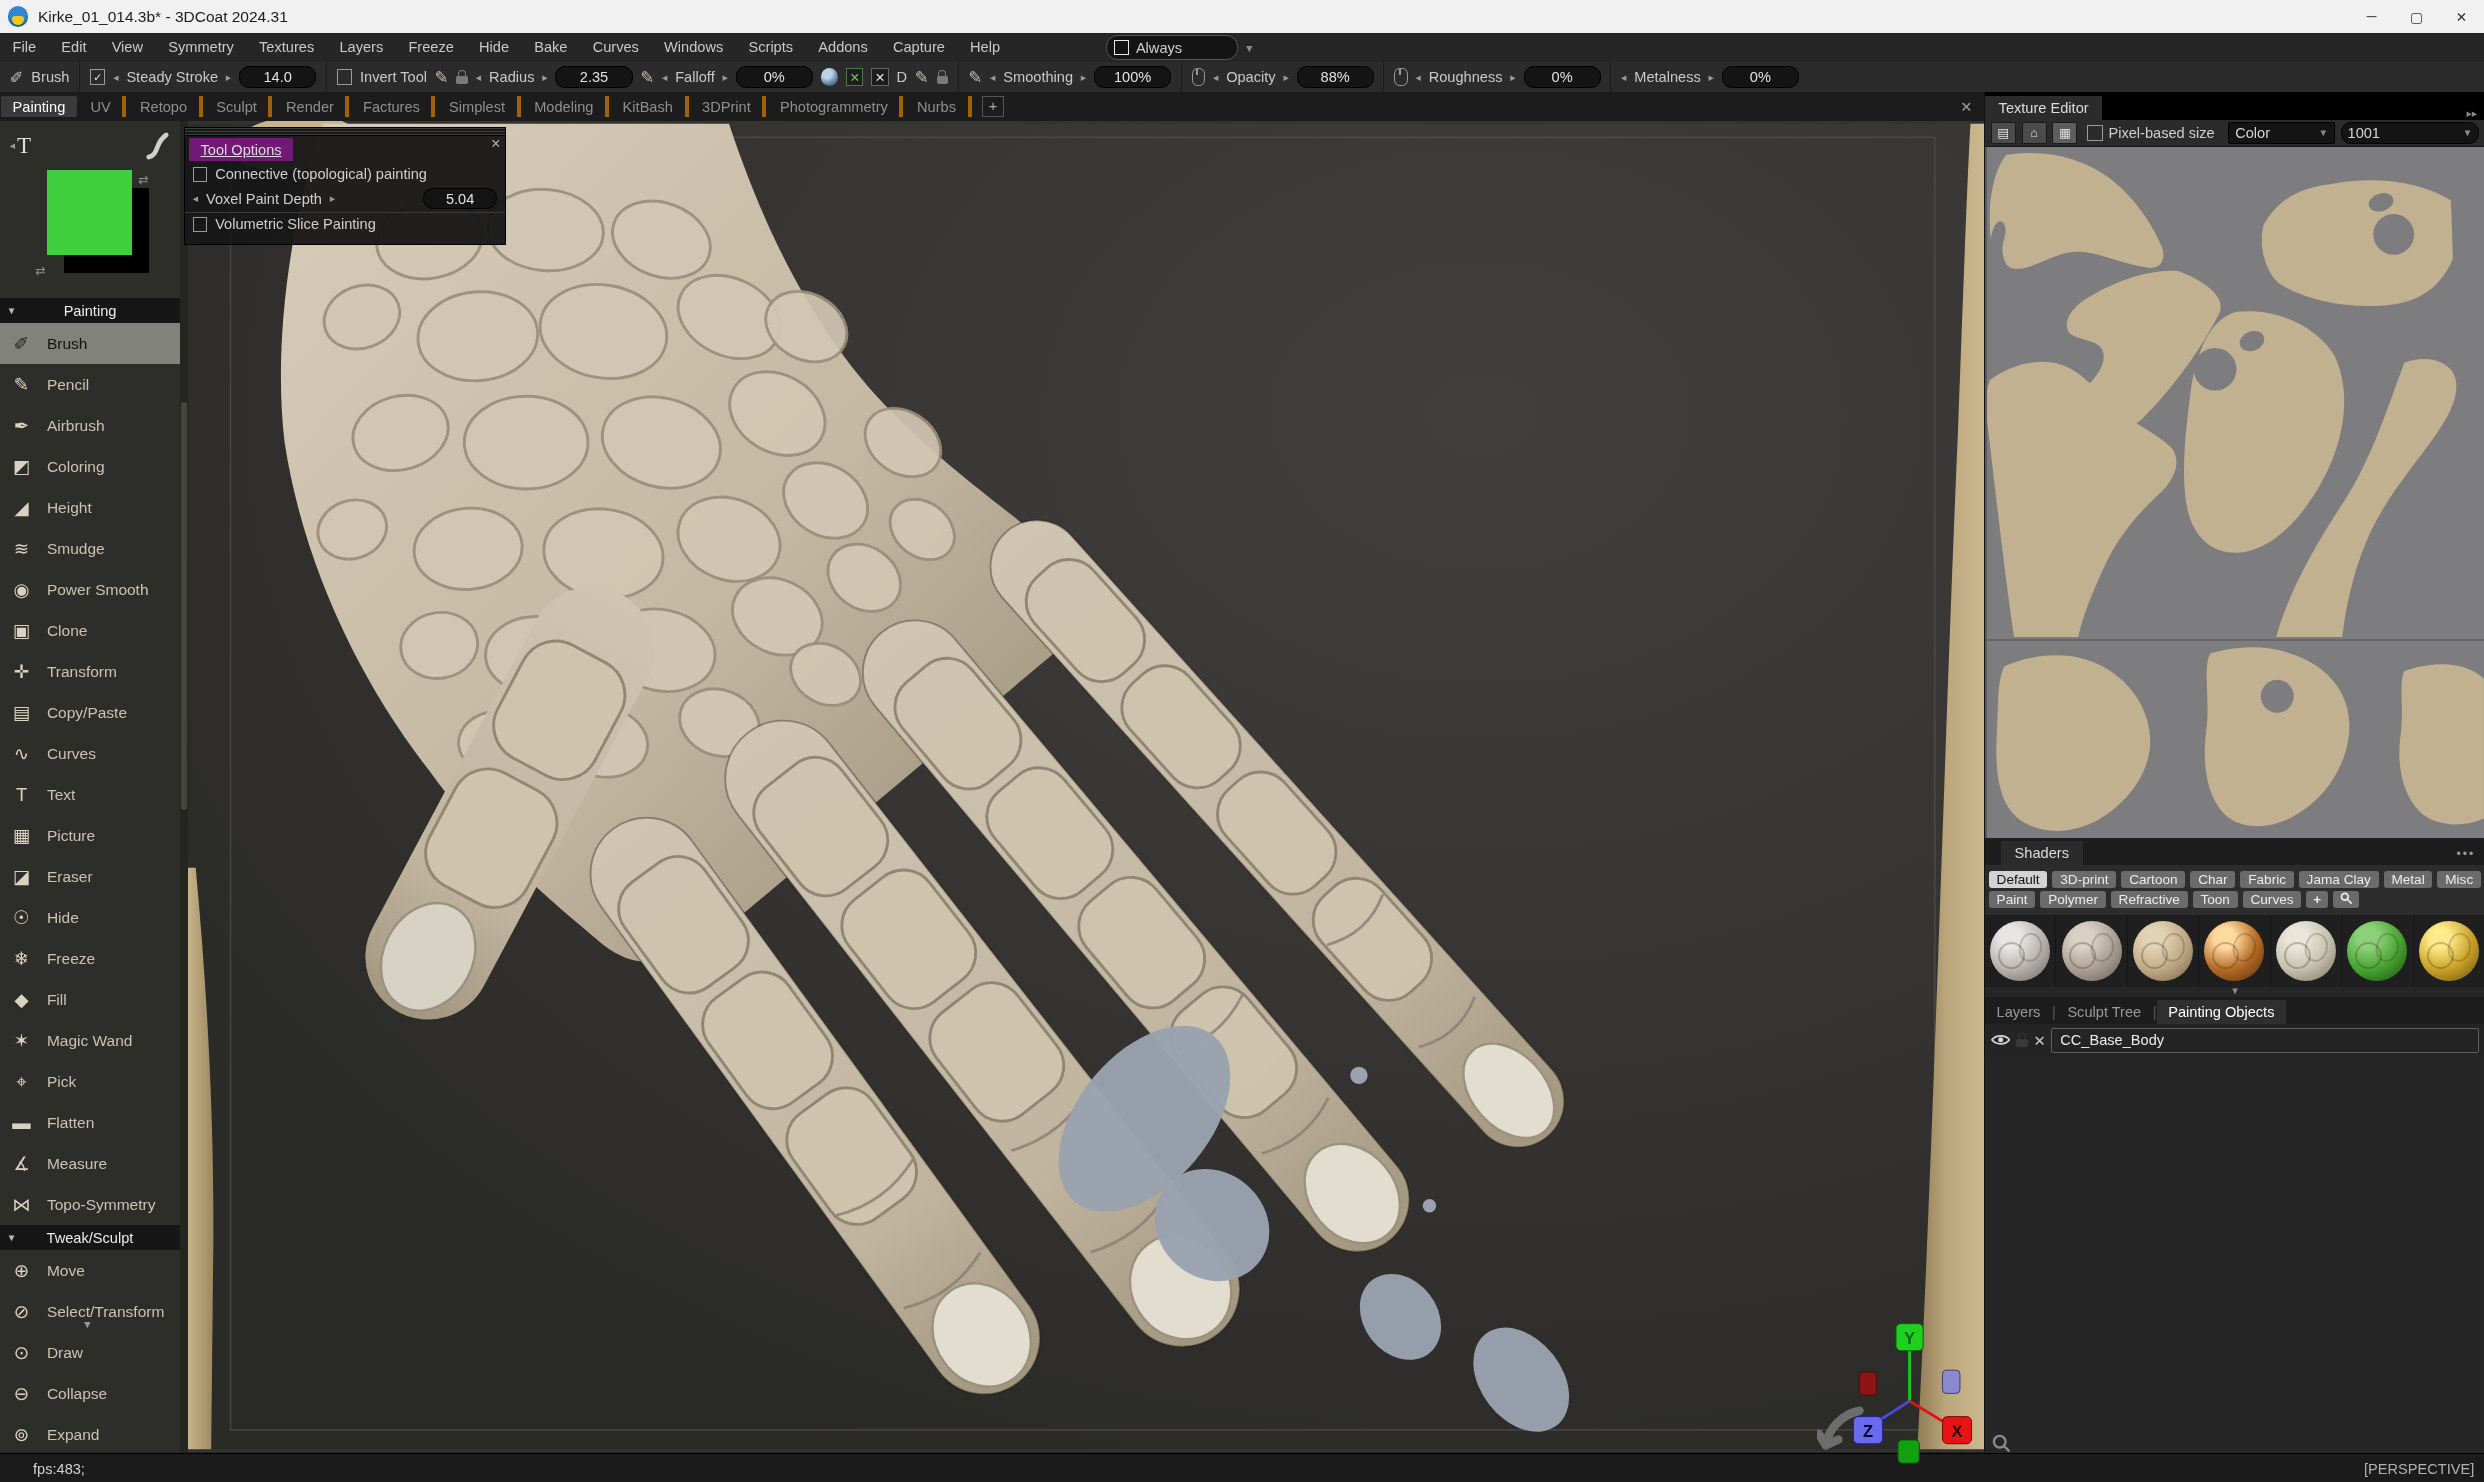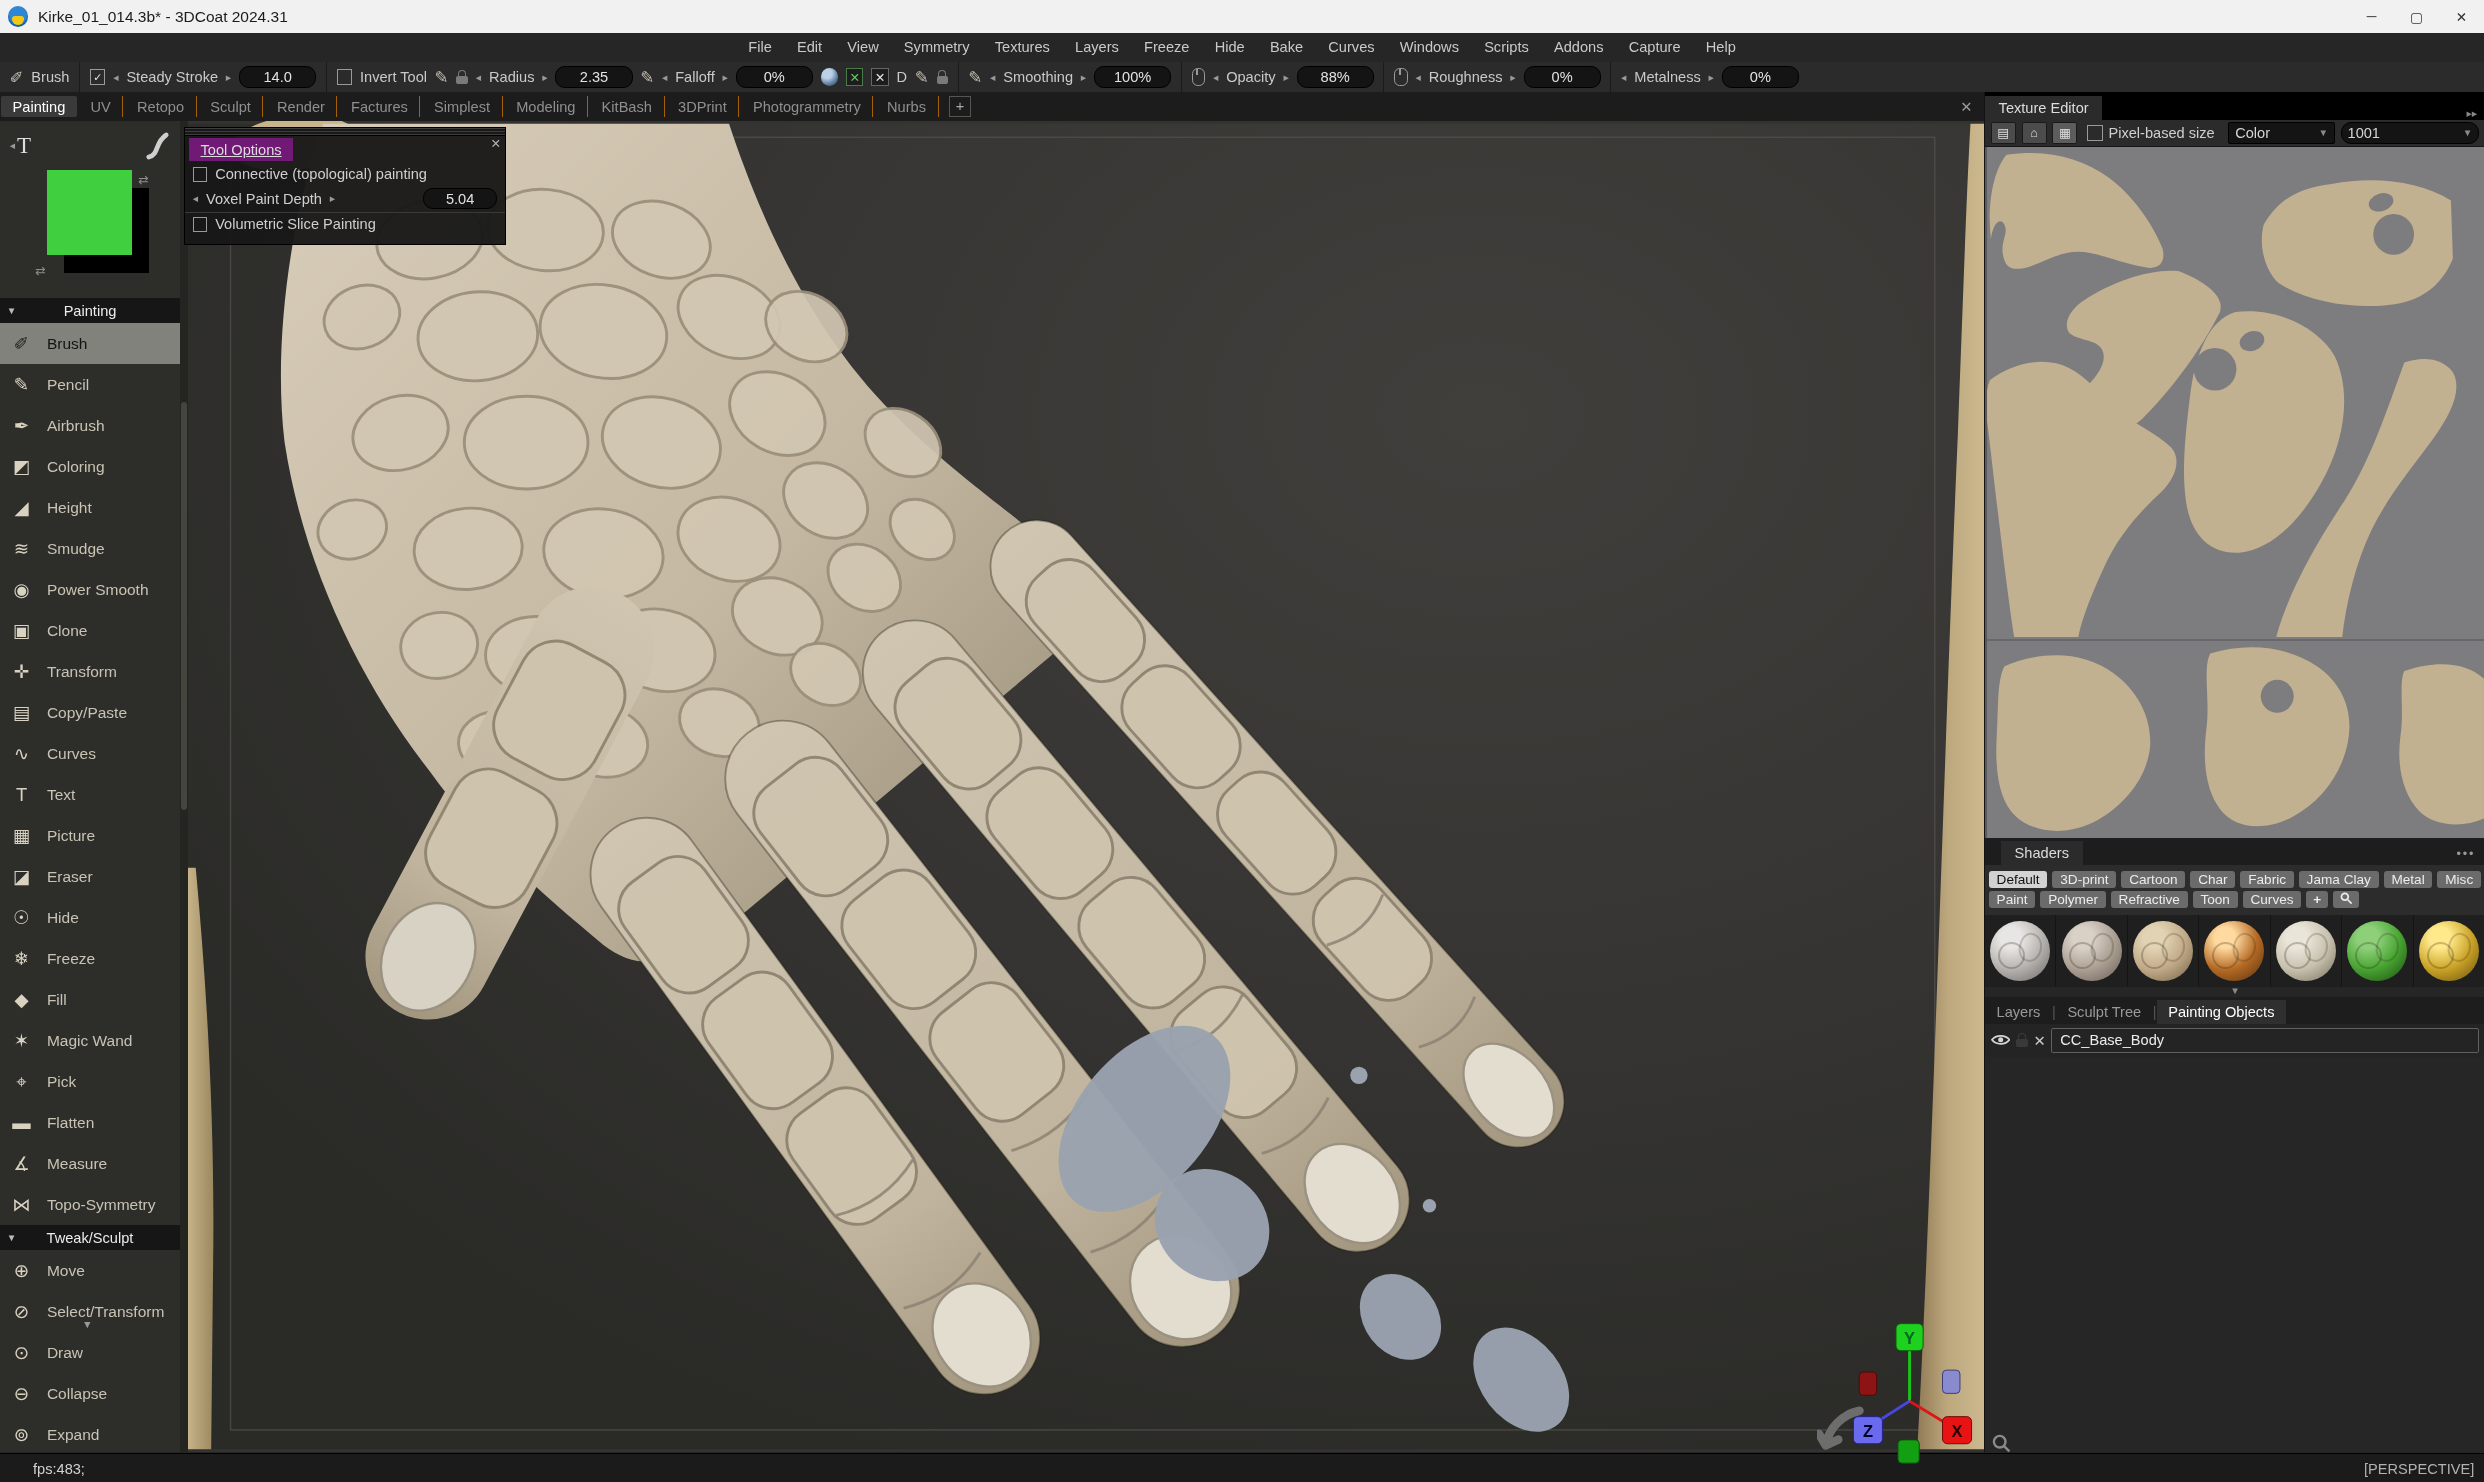--- a/index.html
+++ b/index.html
@@ -12,21 +12,21 @@
   #logo{width:20.4px;height:20.4px;border-radius:50%;margin:0 9.7px 0 7.8px;position:relative;
         background:radial-gradient(circle at 50% 38%,#2f86d4 0 52%,#1761ab 70%);overflow:hidden;}
   #logo::after{content:"";position:absolute;left:3.9px;bottom:1.9px;width:12.6px;height:8.7px;
         background:#f3c713;border-radius:2.9px 2.9px 5.8px 5.8px;}
   #title-text{font-size:15.5px;}
   #win-controls{margin-left:auto;display:flex;height:100%;}
   .win-btn{width:45px;height:100%;display:flex;align-items:center;justify-content:center;
            font-size:13.6px;color:#333;}
   
   #menubar{position:absolute;left:0;top:33px;width:2484px;height:29px;background:#262626;
-           border-bottom:1px solid #161616;display:flex;align-items:center;flex-direction:column;}
+           border-bottom:1px solid #161616;display:flex;align-items:center;}
   .menu-item{padding:0 12.6px;font-size:14.6px;color:#c9c9c9;line-height:29px;}
   #always-box{margin-left:93px;width:115px;height:23px;border:1px solid #555;border-radius:11.6px;
               background:#141414;display:flex;align-items:center;padding:0 7.8px;gap:6.8px;}
   #always-box .sq{width:12.6px;height:12.6px;border:1.9px solid #e8e8e8;background:transparent;}
   #always-label{font-size:14.6px;color:#cfcfcf;}
   #always-caret{color:#8a8a8a;font-size:10.7px;margin-left:5.8px;}
   
   #toolbar{position:absolute;left:0;top:62px;width:2484px;height:30px;background:#2b2b2b;
            border-bottom:1px solid #141414;display:flex;align-items:center;font-size:14.6px;color:#c9c9c9;}
   .tb-group{display:flex;align-items:center;height:100%;padding:0 9.7px;border-right:1px solid #1b1b1b;gap:7.8px;}
@@ -42,21 +42,21 @@
       border:1.9px solid #7a7a7a;border-bottom:none;border-radius:4.9px 4.9px 0 0;box-sizing:border-box;}
   .mouse-icon{width:11.6px;height:16.5px;border:1.9px solid #9a9a9a;border-radius:5.8px;position:relative;}
   .mouse-icon::before{content:"";position:absolute;left:3.9px;top:0;width:1.9px;height:5.8px;background:#9a9a9a;}
   .xbox{width:15.5px;height:15.5px;border:1px solid #666;display:flex;align-items:center;justify-content:center;
         font-weight:bold;font-size:12.6px;background:#1d1d1d;}
   .sphere-icon{width:17.5px;height:17.5px;border-radius:50%;
         background:radial-gradient(circle at 35% 30%,#bcd0e8 0 30%,#5d7da0 65%,#2c3c52 100%);}
   
   #wstabs{position:absolute;left:0;top:92px;width:1984px;height:29px;background:#1c1c1c;
           display:flex;align-items:center;}
-  .ws-tab{padding:2.9px 11.6px;margin:0 1px;font-size:14.6px;color:#8f8f8f;border-right:1px solid #a16207;}
+  .ws-tab{padding:2.9px 11.6px;margin:0 1px;font-size:14.6px;color:#8f8f8f;border-right:4px solid #a16207;}
   .ws-tab.active{background:#3a3a3a;color:#fff;border-right:none;border-radius:1.9px;}
   #ws-plus{margin-left:9.7px;color:#aaa;font-size:14.6px;width:19.4px;height:19.4px;border:1px solid #555;
            display:flex;align-items:center;justify-content:center;}
   #ws-close{margin-left:auto;margin-right:11.6px;color:#9a9a9a;font-size:14.6px;}
   
   #sidebar{position:absolute;left:0;top:121px;width:180px;height:1331px;background:#2d2d2a;overflow:hidden;}
   #sb-top{height:49px;display:flex;align-items:center;justify-content:space-between;padding:0 9.7px;}
   #sb-top .tgrp{display:flex;align-items:center;gap:1.9px;color:#ddd;}
   #swatch-zone{position:relative;height:128px;}
   #swatch-black{position:absolute;left:64px;top:17.5px;width:85px;height:85px;background:#000;}

